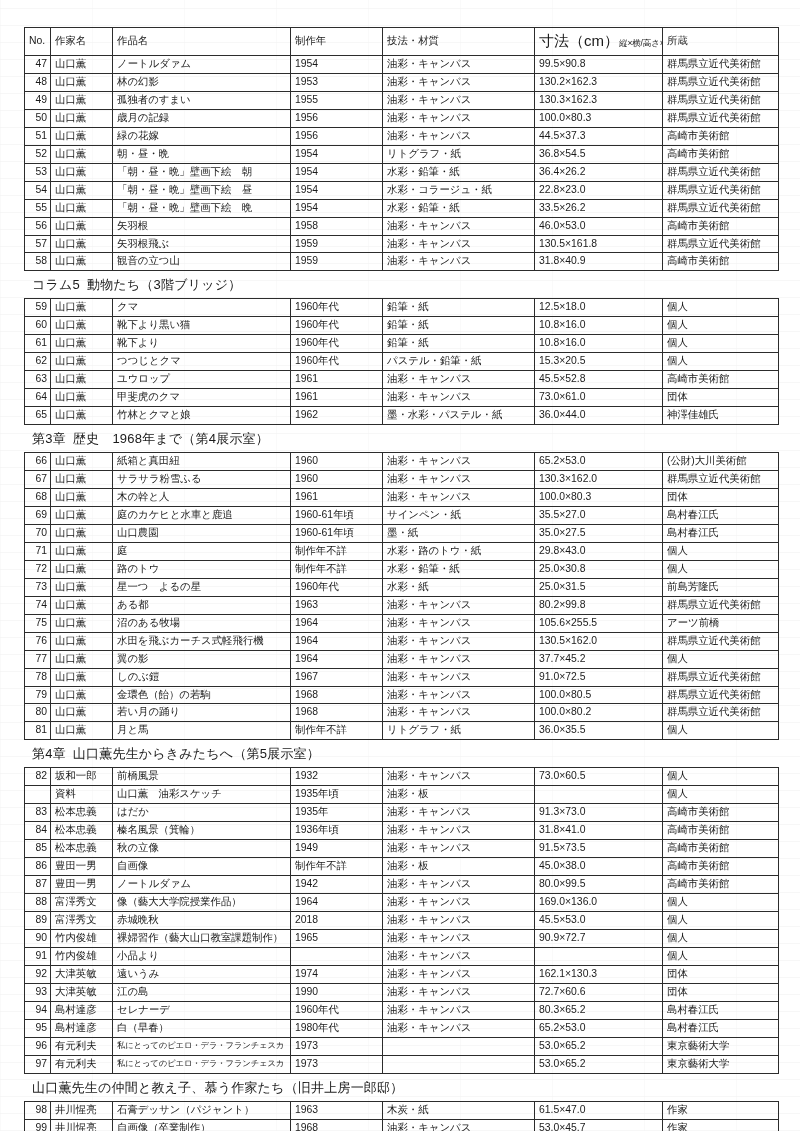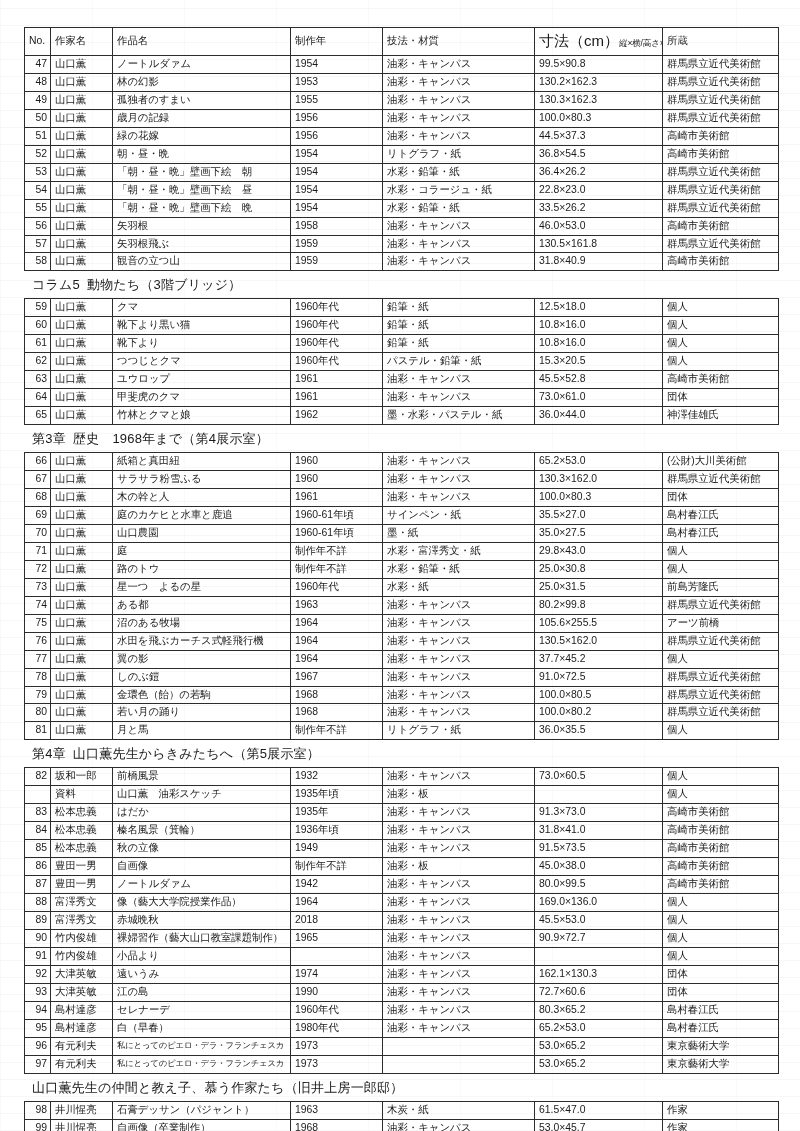--- a/index.html
+++ b/index.html
@@ -356,21 +356,21 @@
               <td>1960-61年頃</td>
               <td>墨・紙</td>
               <td>35.0×27.5</td>
               <td>島村春江氏</td>
             </tr>
             <tr>
               <td class="no">71</td>
               <td>山口薫</td>
               <td>庭</td>
               <td>制作年不詳</td>
-              <td>水彩・富澤秀文・紙</td>
+              <td>水彩・路のトウ・紙</td>
               <td>29.8×43.0</td>
               <td>個人</td>
             </tr>
             <tr>
               <td class="no">72</td>
               <td>山口薫</td>
               <td>路のトウ</td>
               <td>制作年不詳</td>
               <td>水彩・鉛筆・紙</td>
               <td>25.0×30.8</td>

